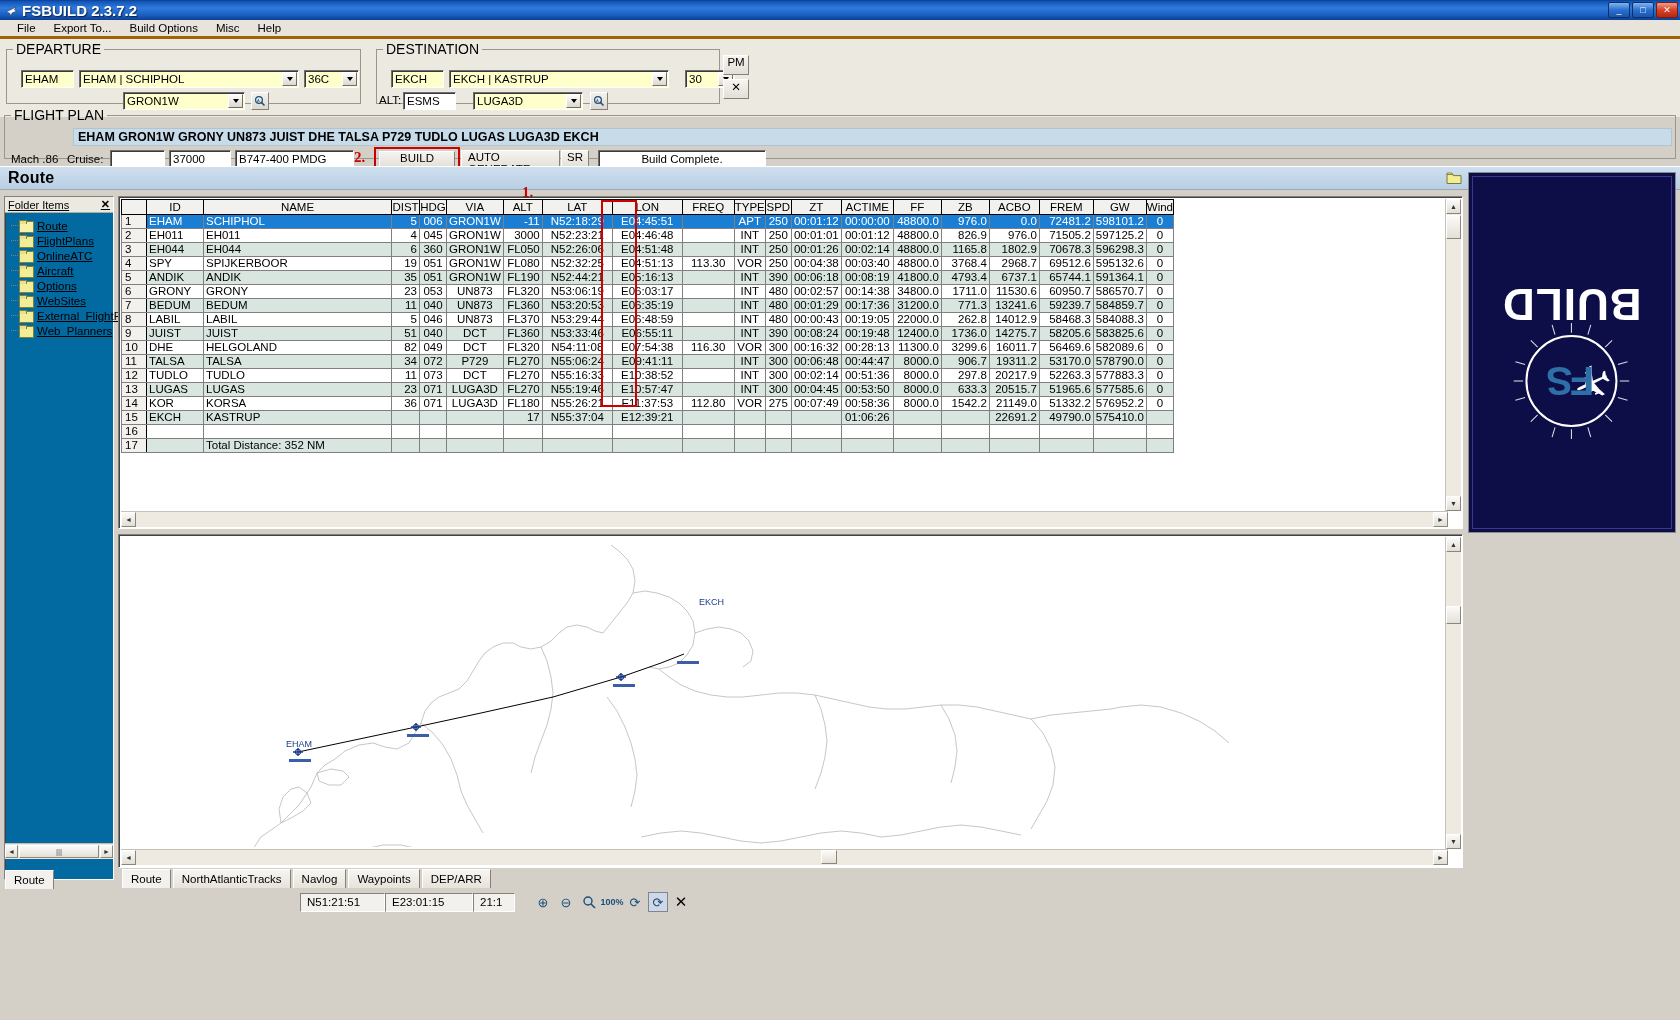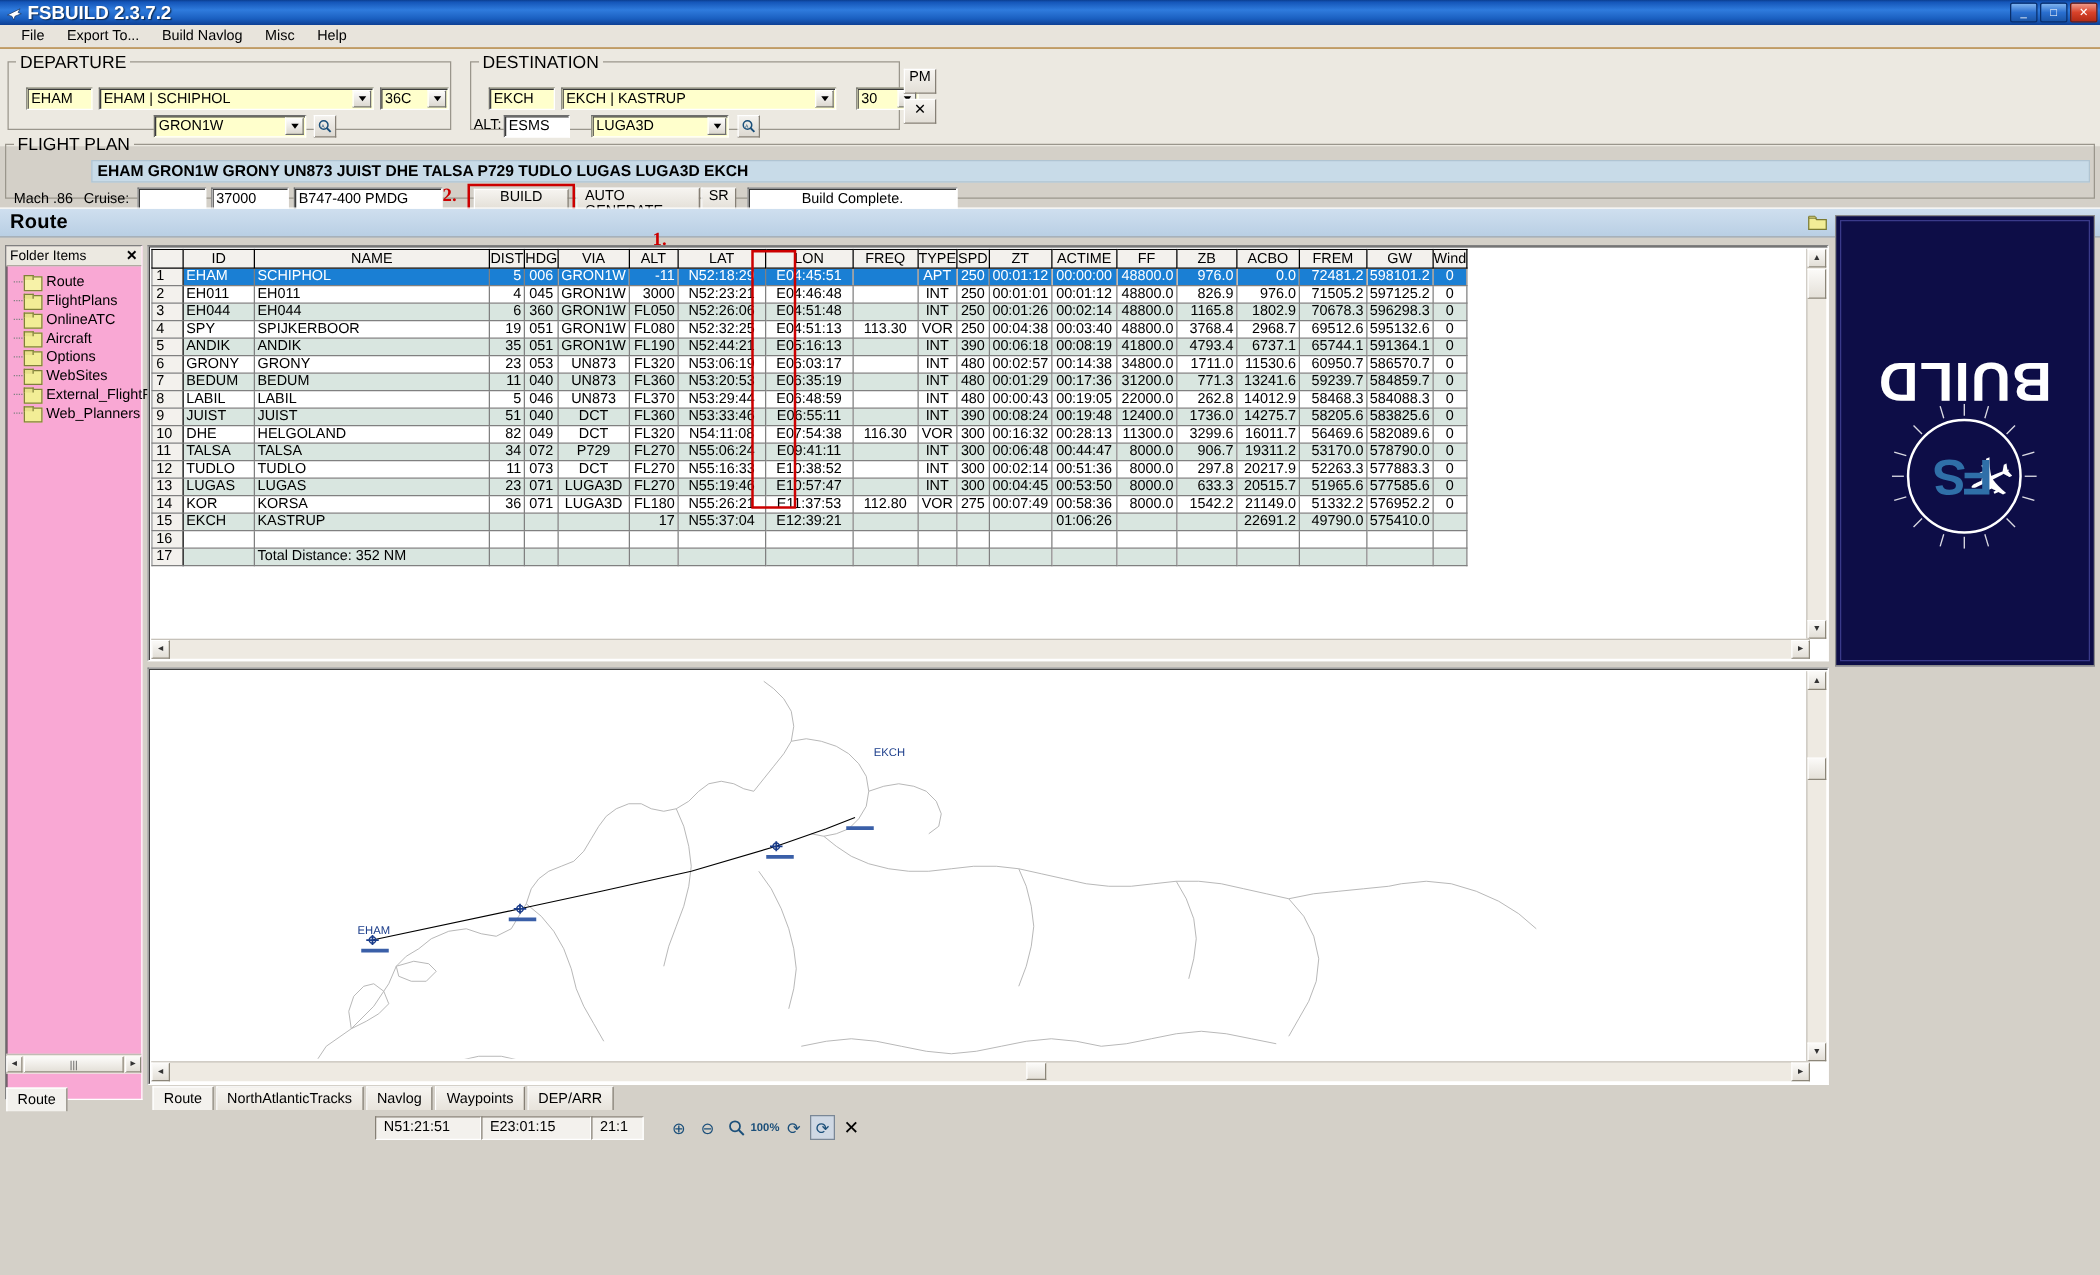--- a/index.html
+++ b/index.html
@@ -42,21 +42,21 @@
   }
   #titlebar .tb-btn.close {
     background: linear-gradient(to bottom, #f09b8a, #d8422a 50%, #b32a14);
     border-color: #7a1a08;
   }
 
   
   #menubar {
     height: 19px;
     background: #e8e4dc;
-    border-bottom: 1px solid #a16207;
+    border-bottom: 3px solid #a16207;
     display: flex; align-items: center;
     padding-left: 8px;
   }
   #menubar .mi {
     padding: 2px 9px;
     font-size: 11.5px;
     cursor: default;
   }
 
   
@@ -165,24 +165,25 @@
     padding: 0 8px;
     position: relative;
   }
   #routehdr .rh-title { font-size: 16px; font-weight: bold; letter-spacing: .2px; }
 
   
   #sidebar {
     position: absolute;
     left: 4px; top: 196px;
     width: 110px; height: 684px;
-    background: #f9a8d4;
+    background: #0369a1;
     border: 1px solid #808080;
     border-right-color: #fff; border-bottom-color: #fff;
     box-shadow: inset 1px 1px 0 #424242;
+    text-decoration: underline;
   }
   #sidebar .sb-head {
     height: 16px;
     background: #ece9e1;
     border-bottom: 1px solid #b0aca2;
     display: flex; align-items: center; justify-content: space-between;
     padding: 0 3px;
     font-size: 11px;
   }
   #sidebar .sb-tree { padding: 5px 0 0 2px; }
@@ -425,21 +426,21 @@
   <span class="tb-buttons">
     <span class="tb-btn">_</span>
     <span class="tb-btn">□</span>
     <span class="tb-btn close">✕</span>
   </span>
 </div>
 
 <div id="menubar">
   <span class="mi">File</span>
   <span class="mi">Export To...</span>
-  <span class="mi">Build Navlog</span>
+  <span class="mi">Build Options</span>
   <span class="mi">Misc</span>
   <span class="mi">Help</span>
 </div>
 
 <div id="topform">
 
   <fieldset class="grp" style="left:6px; top:2px; width:355px; height:63px;">
     <legend>DEPARTURE</legend>
     <div class="txtbox" style="position:absolute; left:14px; top:13px; width:53px;">EHAM</div>
     <div class="combo" style="position:absolute; left:72px; top:13px; width:220px;">

